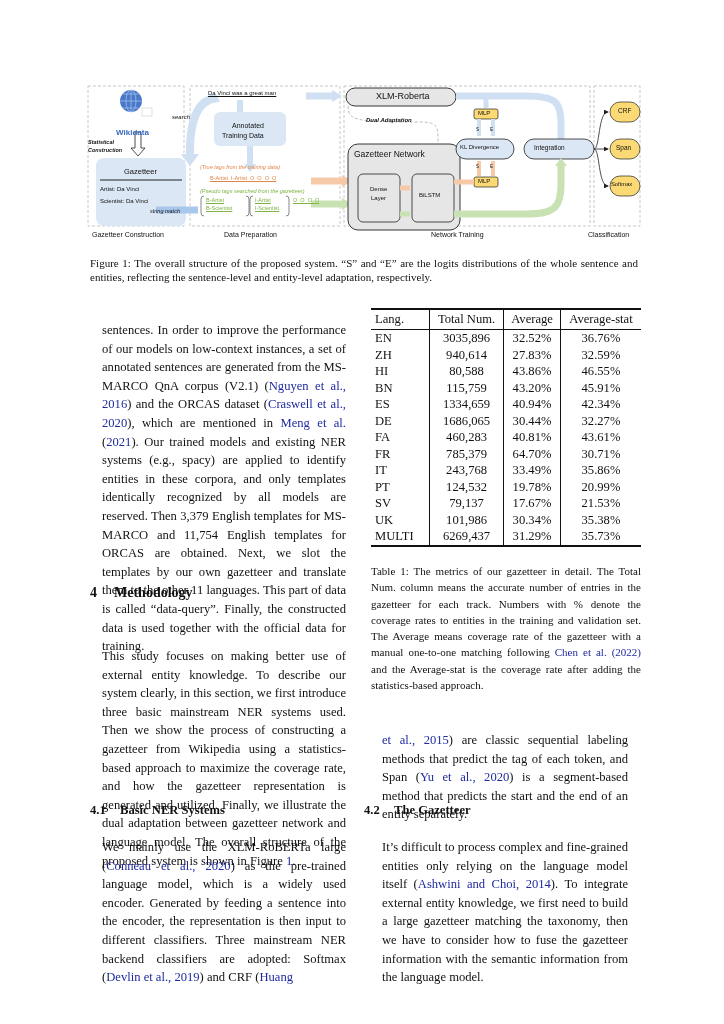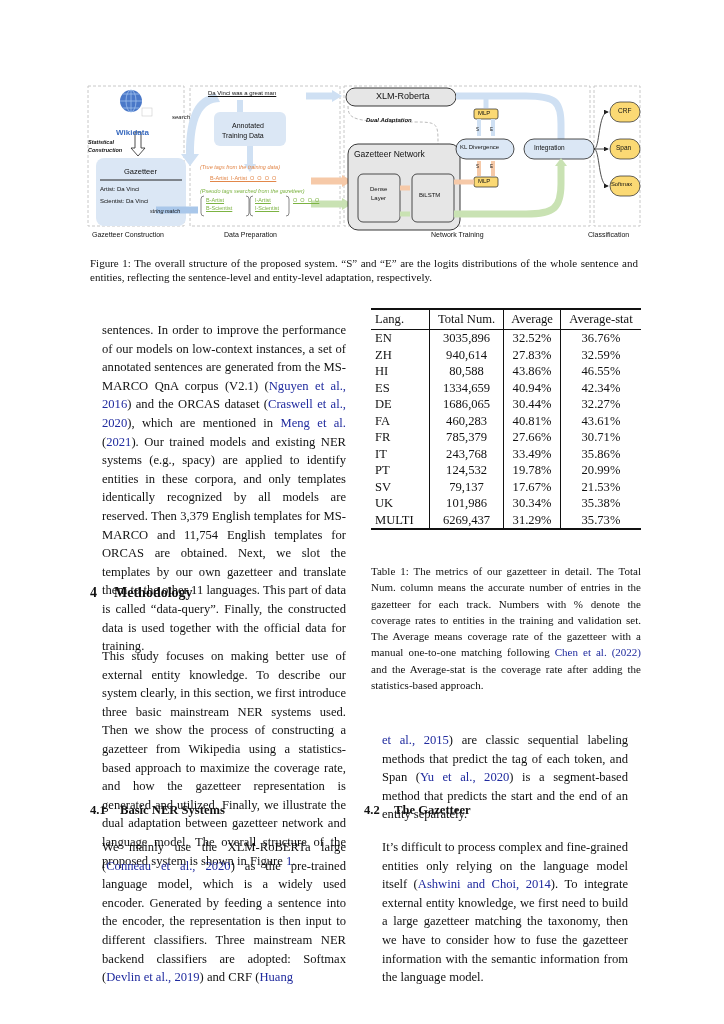--- a/index.html
+++ b/index.html
@@ -216,41 +216,47 @@
         <td>27.83%</td>
         <td>32.59%</td>
       </tr>
     <tr>
         <td>HI</td>
         <td>80,588</td>
         <td>43.86%</td>
         <td>46.55%</td>
       </tr>
     <tr>
+        <td>BN</td>
+        <td>115,759</td>
+        <td>43.20%</td>
+        <td>45.91%</td>
+      </tr>
+    <tr>
         <td>ES</td>
         <td>1334,659</td>
         <td>40.94%</td>
         <td>42.34%</td>
       </tr>
     <tr>
         <td>DE</td>
         <td>1686,065</td>
         <td>30.44%</td>
         <td>32.27%</td>
       </tr>
     <tr>
         <td>FA</td>
         <td>460,283</td>
         <td>40.81%</td>
         <td>43.61%</td>
       </tr>
     <tr>
         <td>FR</td>
         <td>785,379</td>
-        <td>27.66%</td>
+        <td>64.70%</td>
         <td>30.71%</td>
       </tr>
     <tr>
         <td>IT</td>
         <td>243,768</td>
         <td>33.49%</td>
         <td>35.86%</td>
       </tr>
     <tr>
         <td>PT</td>

